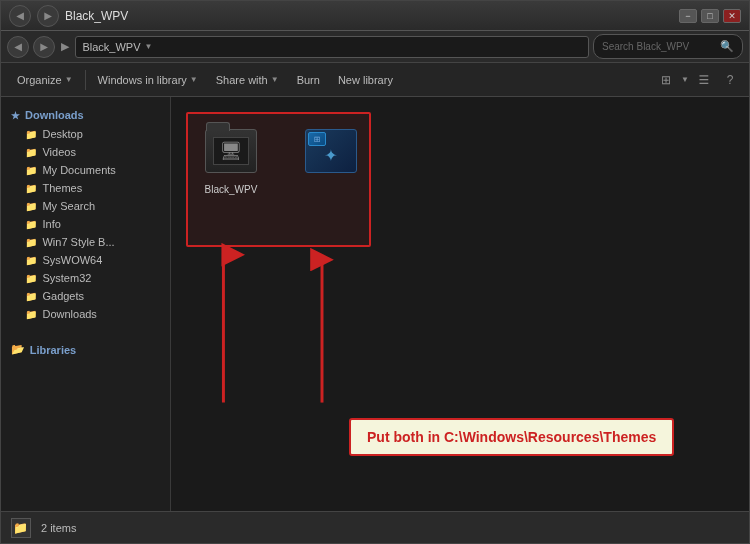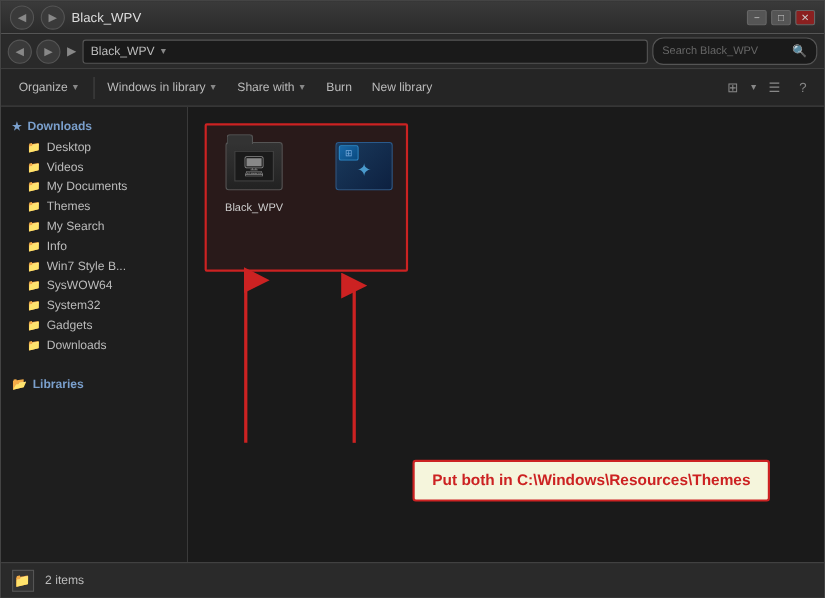--- a/index.html
+++ b/index.html
@@ -338,21 +338,21 @@
       left: 0;
       width: 100%;
       height: 100%;
       pointer-events: none;
     }
 
     
     .instruction-box {
       position: absolute;
       bottom: 55px;
-      left: 204px;
+      left: 178px;
       background: #f5f5dc;
       border: 2px solid #cc2222;
       padding: 8px 16px;
       border-radius: 3px;
     }
     .instruction-text {
       color: #cc2222;
       font-size: 14px;
       font-weight: bold;
       white-space: nowrap;

